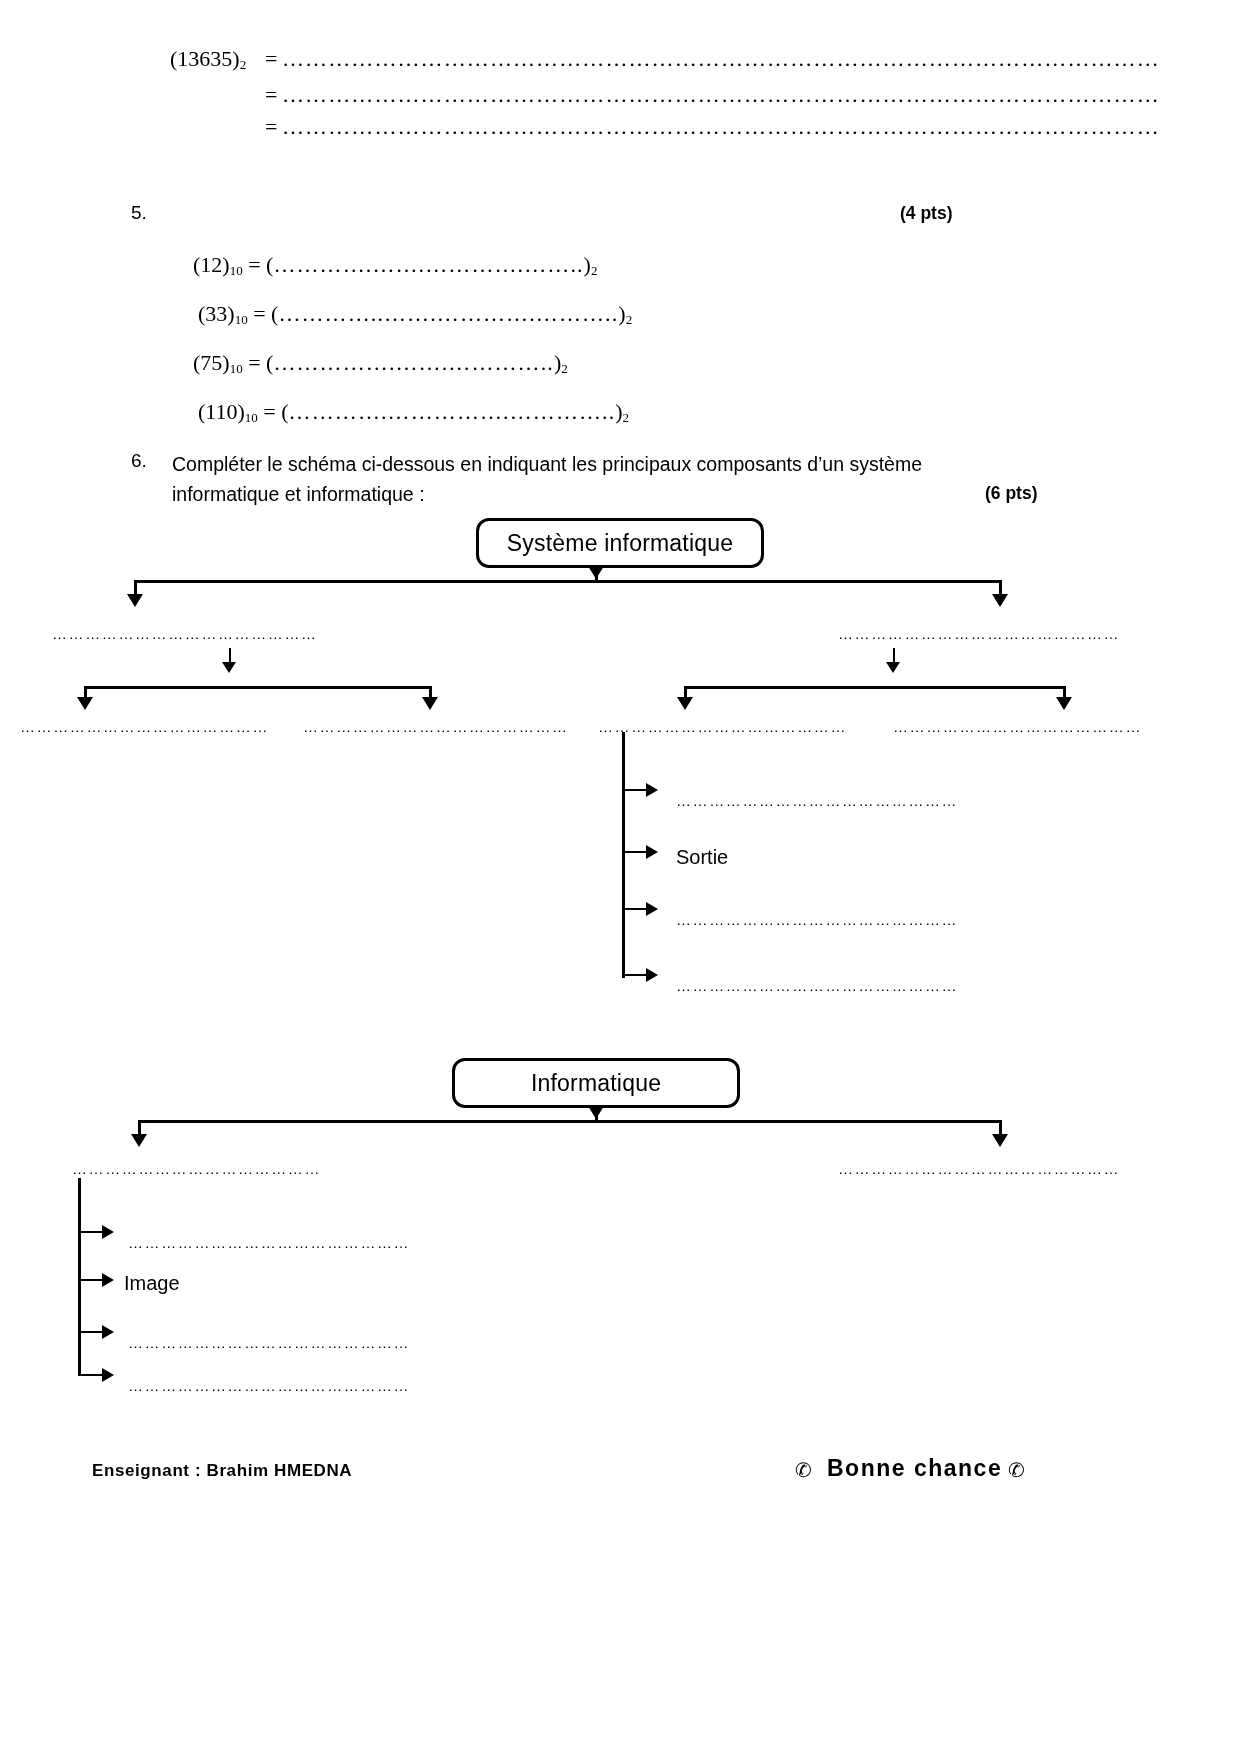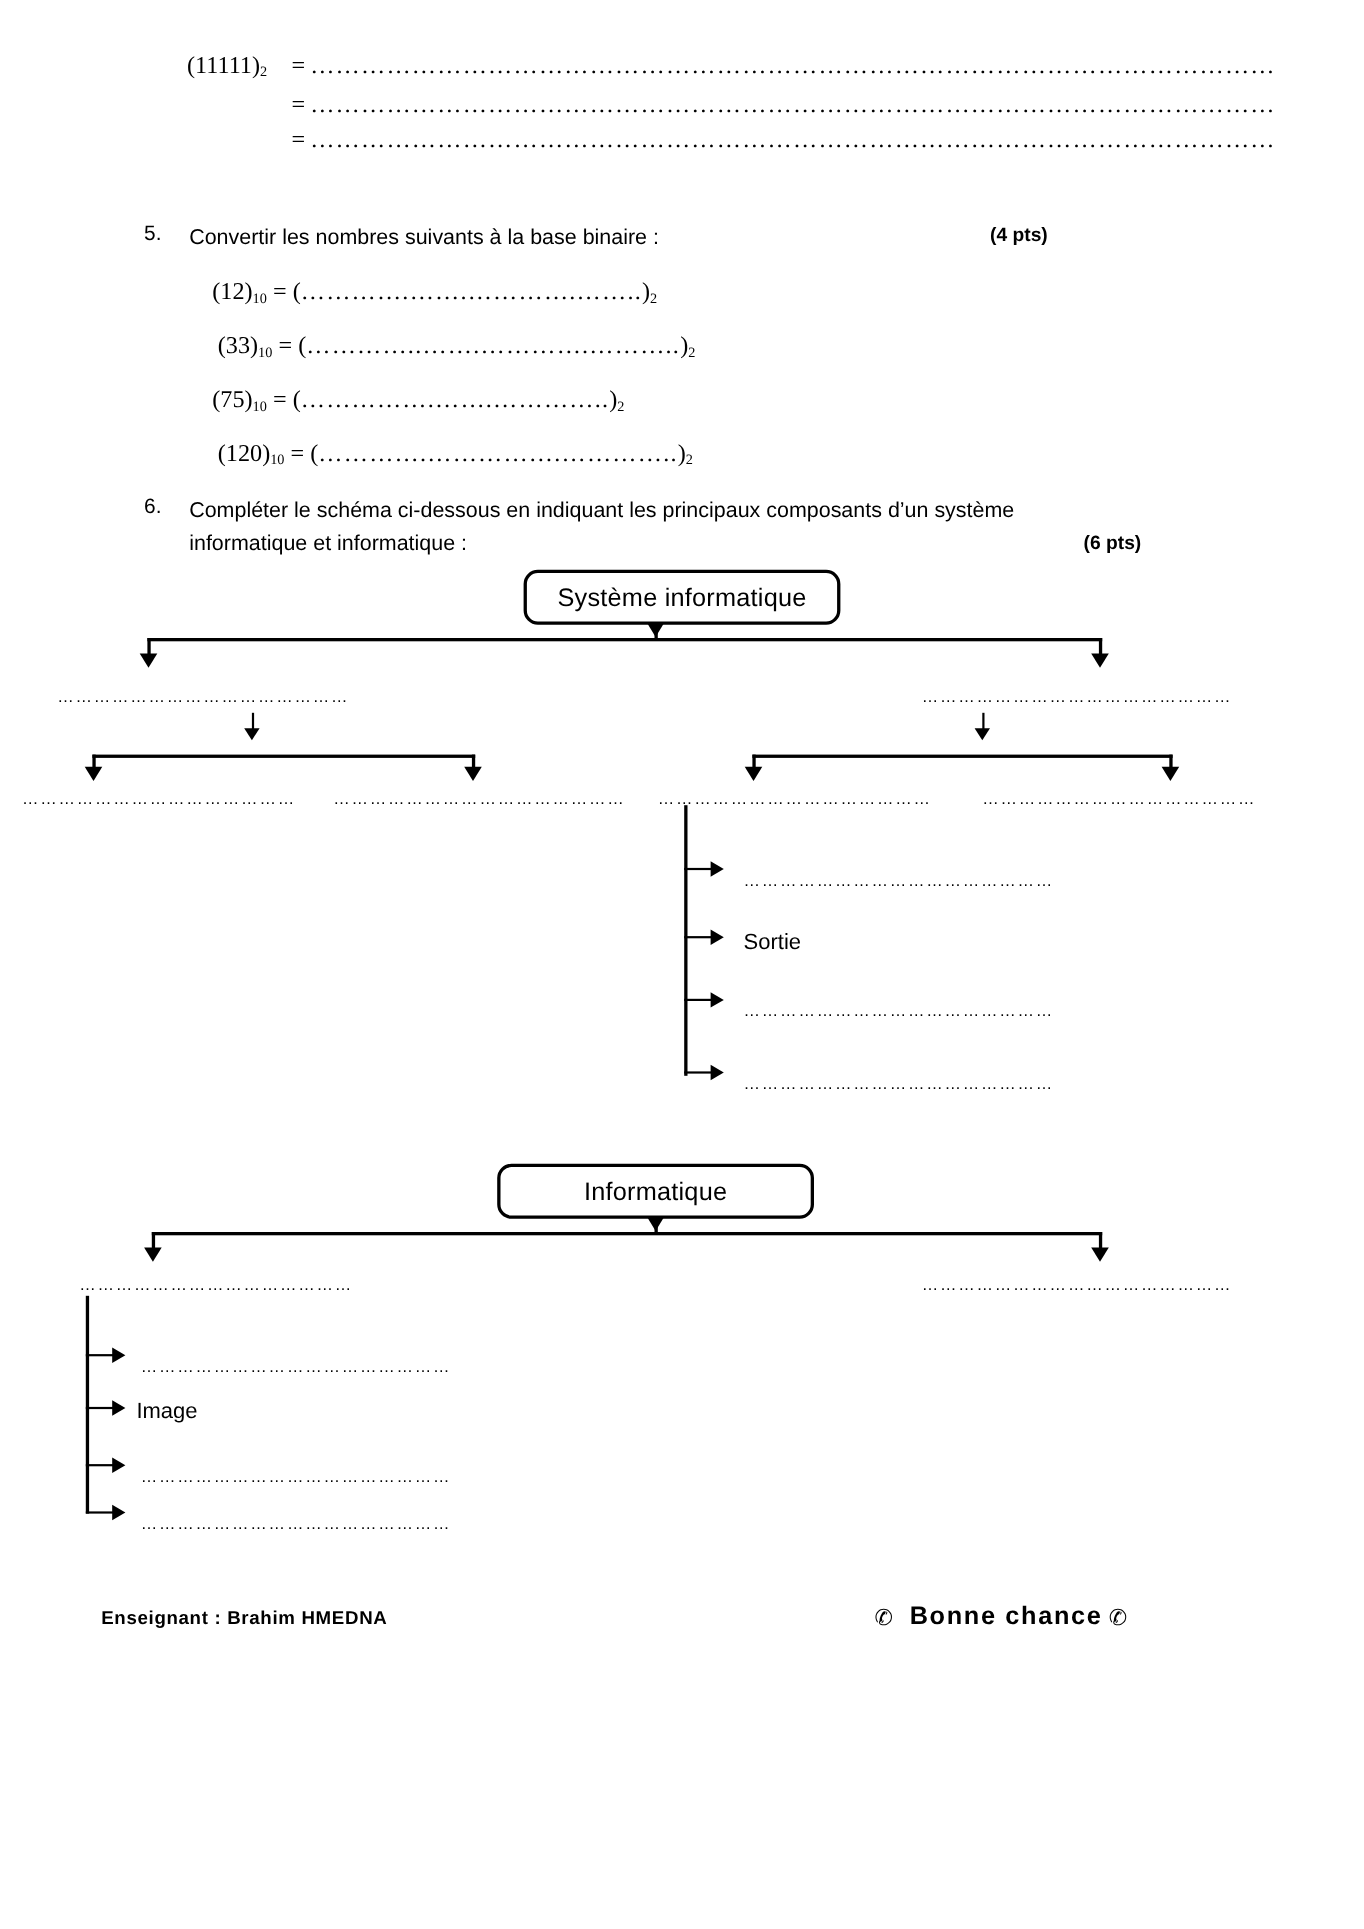--- a/index.html
+++ b/index.html
@@ -116,58 +116,57 @@
   }
 </style>
 </head>
 <body>
 
 <div id="page">
 
   <div class="abs" style="left:170px; top:46px; width:880px;">
 
     <div class="mathline" style="position:relative; height:36px;">
-      <span class="abs" style="left:0px; top:0px;"><span>(11111)</span><sub>2</sub></span>
+      <span class="abs" style="left:0px; top:0px;"><span>(13635)</span><sub>2</sub></span>
       <span class="abs" style="left:95px; top:0px;">=</span>
       <span class="abs dotfill" style="left:112px; top:0px;">……………………………………………………………………………………………………</span>
     </div>
 
     <div class="mathline" style="position:relative; height:32px;">
       <span class="abs" style="left:95px; top:0px;">=</span>
       <span class="abs dotfill" style="left:112px; top:0px;">……………………………………………………………………………………………………</span>
     </div>
 
     <div class="mathline" style="position:relative; height:32px;">
       <span class="abs" style="left:95px; top:0px;">=</span>
       <span class="abs dotfill" style="left:112px; top:0px;">……………………………………………………………………………………………………</span>
     </div>
 
   </div>
 
   <span class="abs qnum" style="left:131px; top:202px;">5.</span>
-  <span class="abs qtext" style="left:172px; top:201px;">Convertir les nombres suivants à la base binaire :</span>
   <span class="abs pts" style="left:900px; top:203px;">(4 pts)</span>
 
   <div class="abs mathline" style="left:193px; top:252px;">
     <span><span>(12)</span><sub>10</sub></span>
     <span>= (</span><span class="dotfill">………….…….………….……..</span><span><span>)</span><sub>2</sub></span>
   </div>
 
   <div class="abs mathline" style="left:198px; top:301px;">
     <span><span>(33)</span><sub>10</sub></span>
     <span>= (</span><span class="dotfill">…………..…….………….………..</span><span><span>)</span><sub>2</sub></span>
   </div>
 
   <div class="abs mathline" style="left:193px; top:350px;">
     <span><span>(75)</span><sub>10</sub></span>
     <span>= (</span><span class="dotfill">…………….…….…………..</span><span><span>)</span><sub>2</sub></span>
   </div>
 
   <div class="abs mathline" style="left:198px; top:399px;">
-    <span><span>(120)</span><sub>10</sub></span>
+    <span><span>(110)</span><sub>10</sub></span>
     <span>= (</span><span class="dotfill">………….…………….…………..</span><span><span>)</span><sub>2</sub></span>
   </div>
 
   <span class="abs qnum" style="left:131px; top:450px;">6.</span>
   <span class="abs qtext" style="left:172px; top:449px;">Compléter le schéma ci-dessous en indiquant les principaux composants d’un système</span>
   <span class="abs qtext" style="left:172px; top:479px;">informatique et informatique :</span>
   <span class="abs pts" style="left:985px; top:483px;">(6 pts)</span>
 
   <div class="abs" style="left:0px; top:0px; width:1240px; height:1040px;">
 

